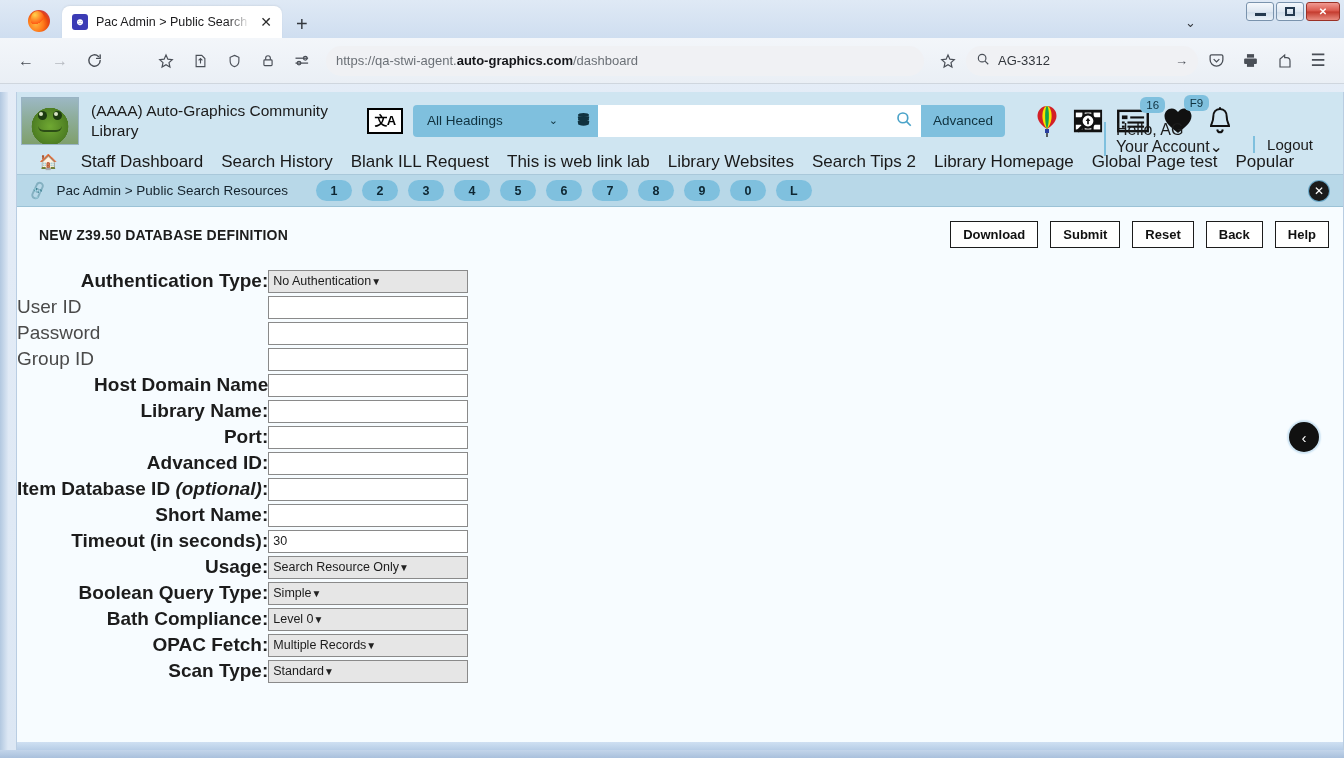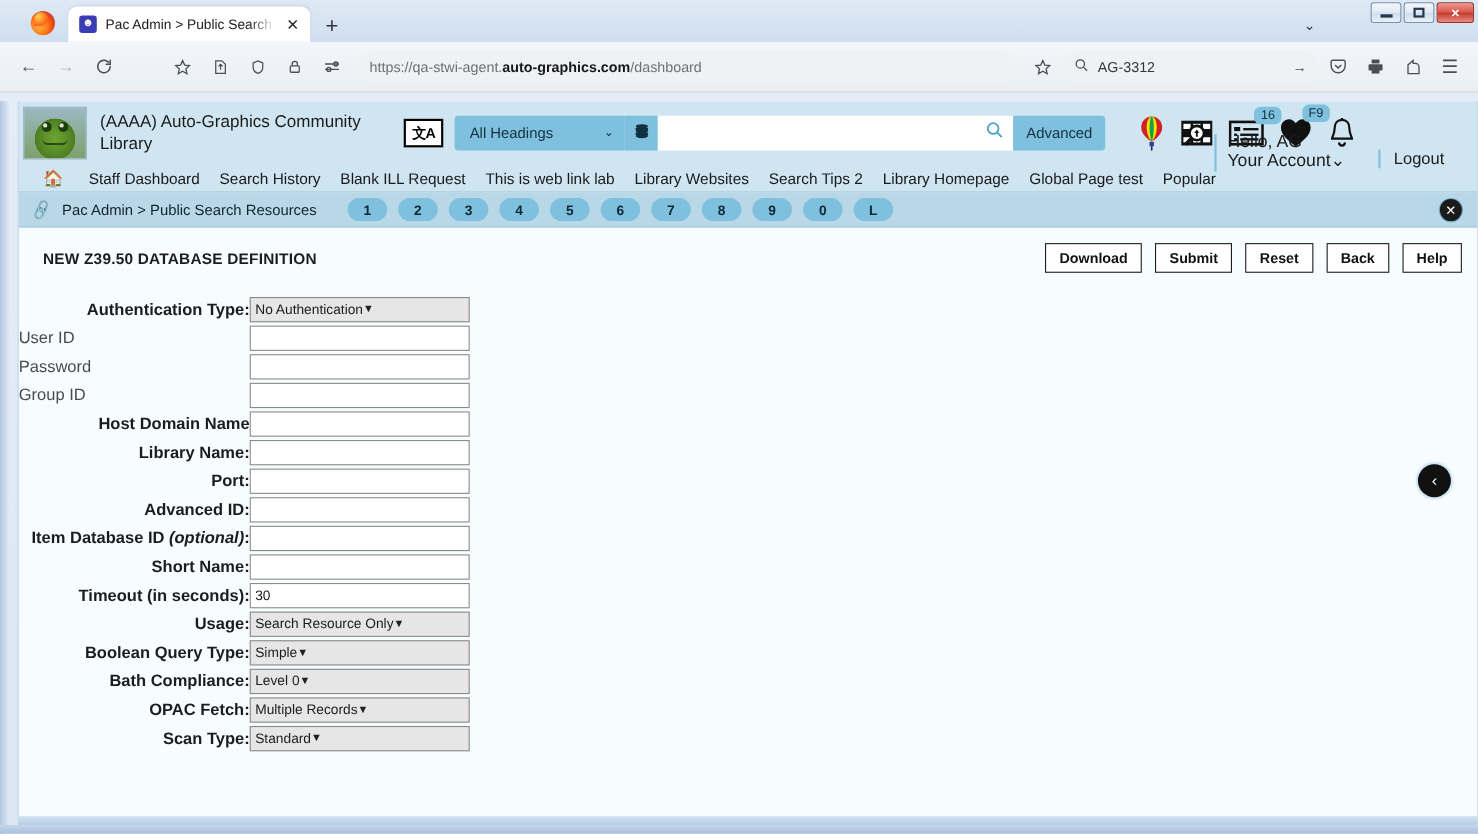--- a/index.html
+++ b/index.html
@@ -216,21 +216,21 @@
   
   #navstrip {
     background: #cfe5f1;
     height: 26px;
     display: flex; align-items: center; gap: 0px;
     padding-left: 22px;
     border-bottom: 1px solid #a9c8da;
   }
   #navstrip .home { margin-right: 14px; font-size: 15px; color:#111; cursor:pointer; }
   #navstrip a {
-    font-size: 14px; color: #1a1a1a; text-decoration: none;
+    font-size: 17px; color: #1a1a1a; text-decoration: none;
     padding: 0 9px; cursor: pointer; white-space: nowrap;
   }
 
   
   #crumbband {
     background: #b8d8e8;
     height: 32px;
     display: flex; align-items: center;
     padding-left: 12px; gap: 10px;
     position: relative;
@@ -266,21 +266,21 @@
     border: 1px solid #1c1c1c; background: #fff;
     font-size: 13px; font-weight: bold; color:#111;
     padding: 5px 12px; cursor: pointer; font-family:"Liberation Sans",sans-serif;
     border-radius: 0;
   }
 
   table#fields { margin-top: 20px; border-collapse: collapse; }
   table#fields td { padding: 0; vertical-align: middle; }
   td.lbl {
     width: 210px; text-align: right; padding-right: 3px;
-    font-size: 15px; font-weight: bold; color: #1c1c1c;
+    font-size: 19px; font-weight: bold; color: #1c1c1c;
     height: 26px; white-space: nowrap;
   }
   td.lbl.sub { font-weight: normal; color:#4a4a4a; text-align: left; padding-left: 24px; width:210px; }
   td.lbl i { font-style: italic; }
   td.ctl { width: 205px; padding-left: 2px; }
   .tinput {
     width: 200px; height: 23px;
     border: 1px solid #8a8a8a; background:#fff;
     font-size: 12.5px; color:#1c1c1c;
     padding: 0 4px; font-family:"Liberation Sans",sans-serif;

